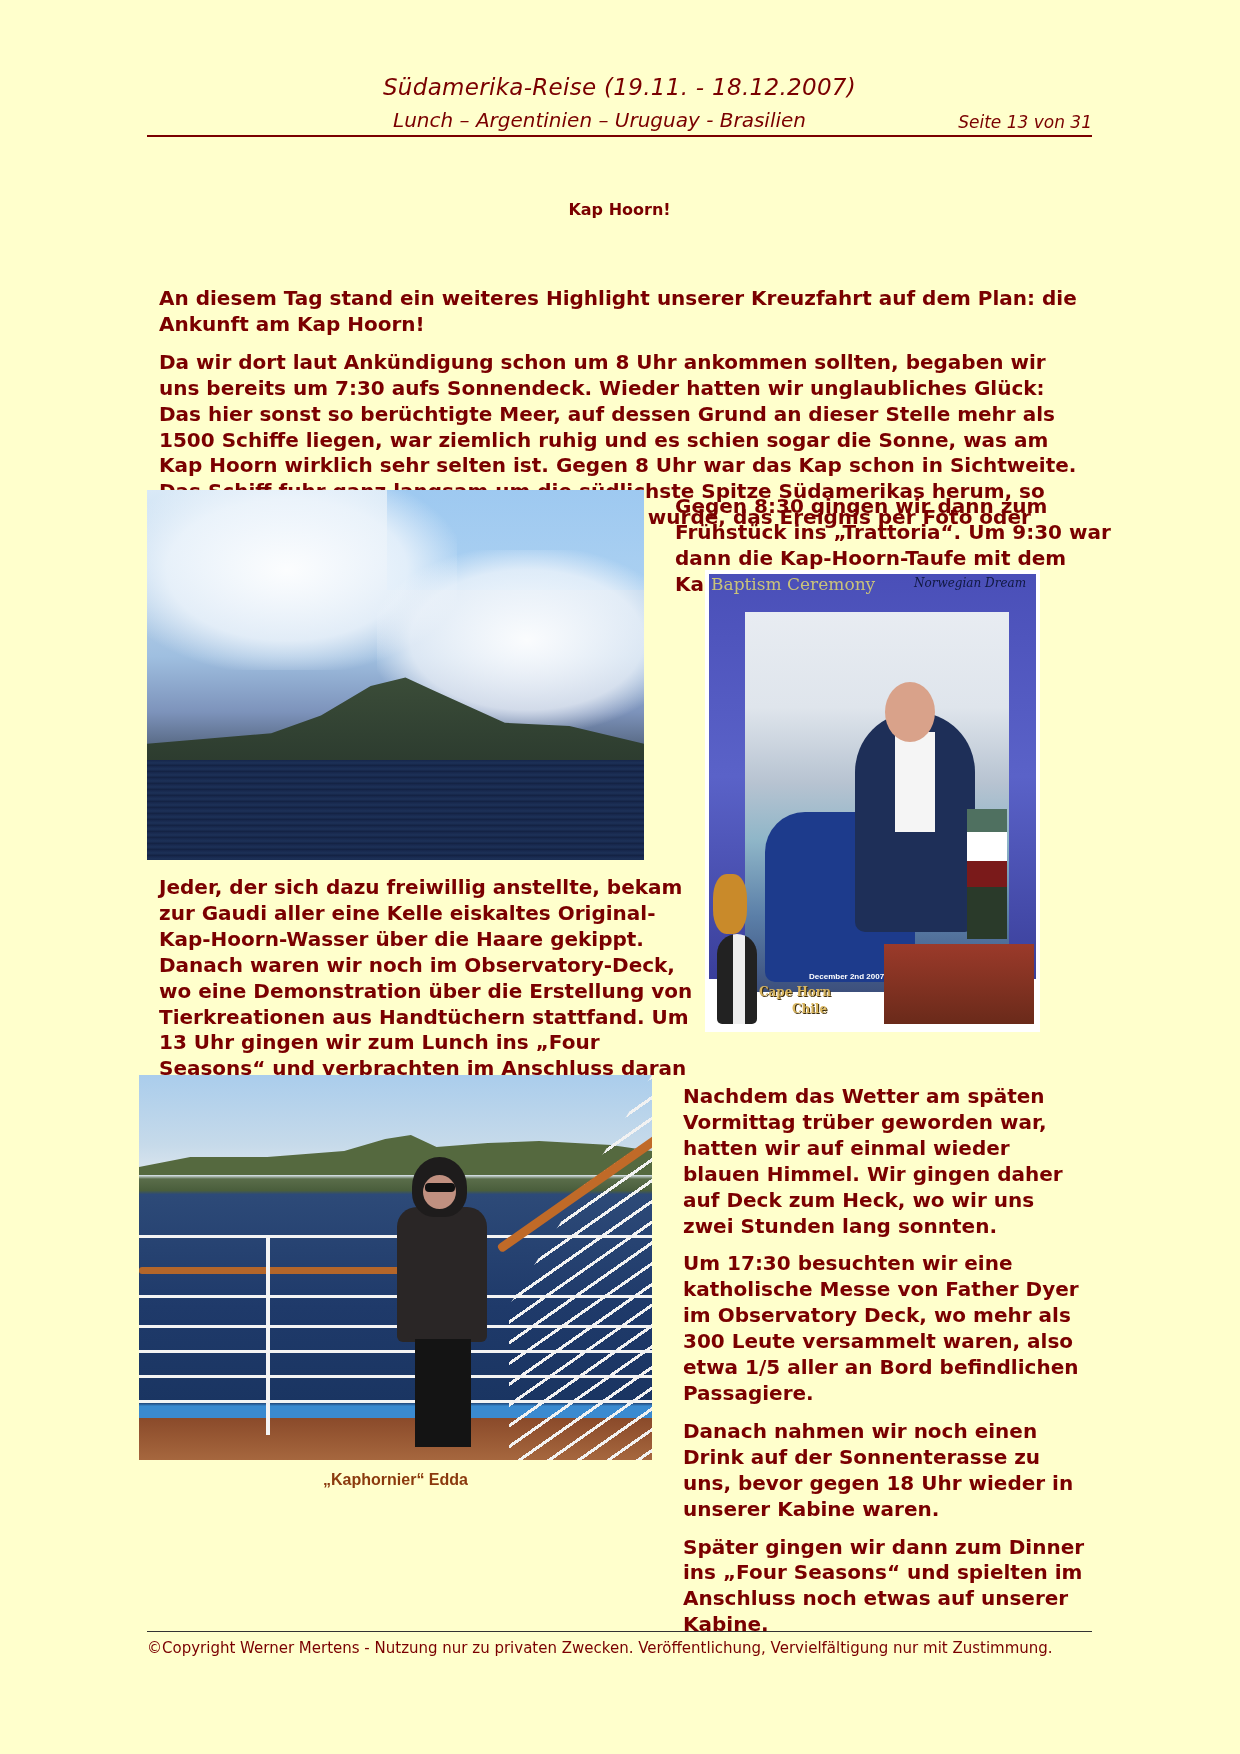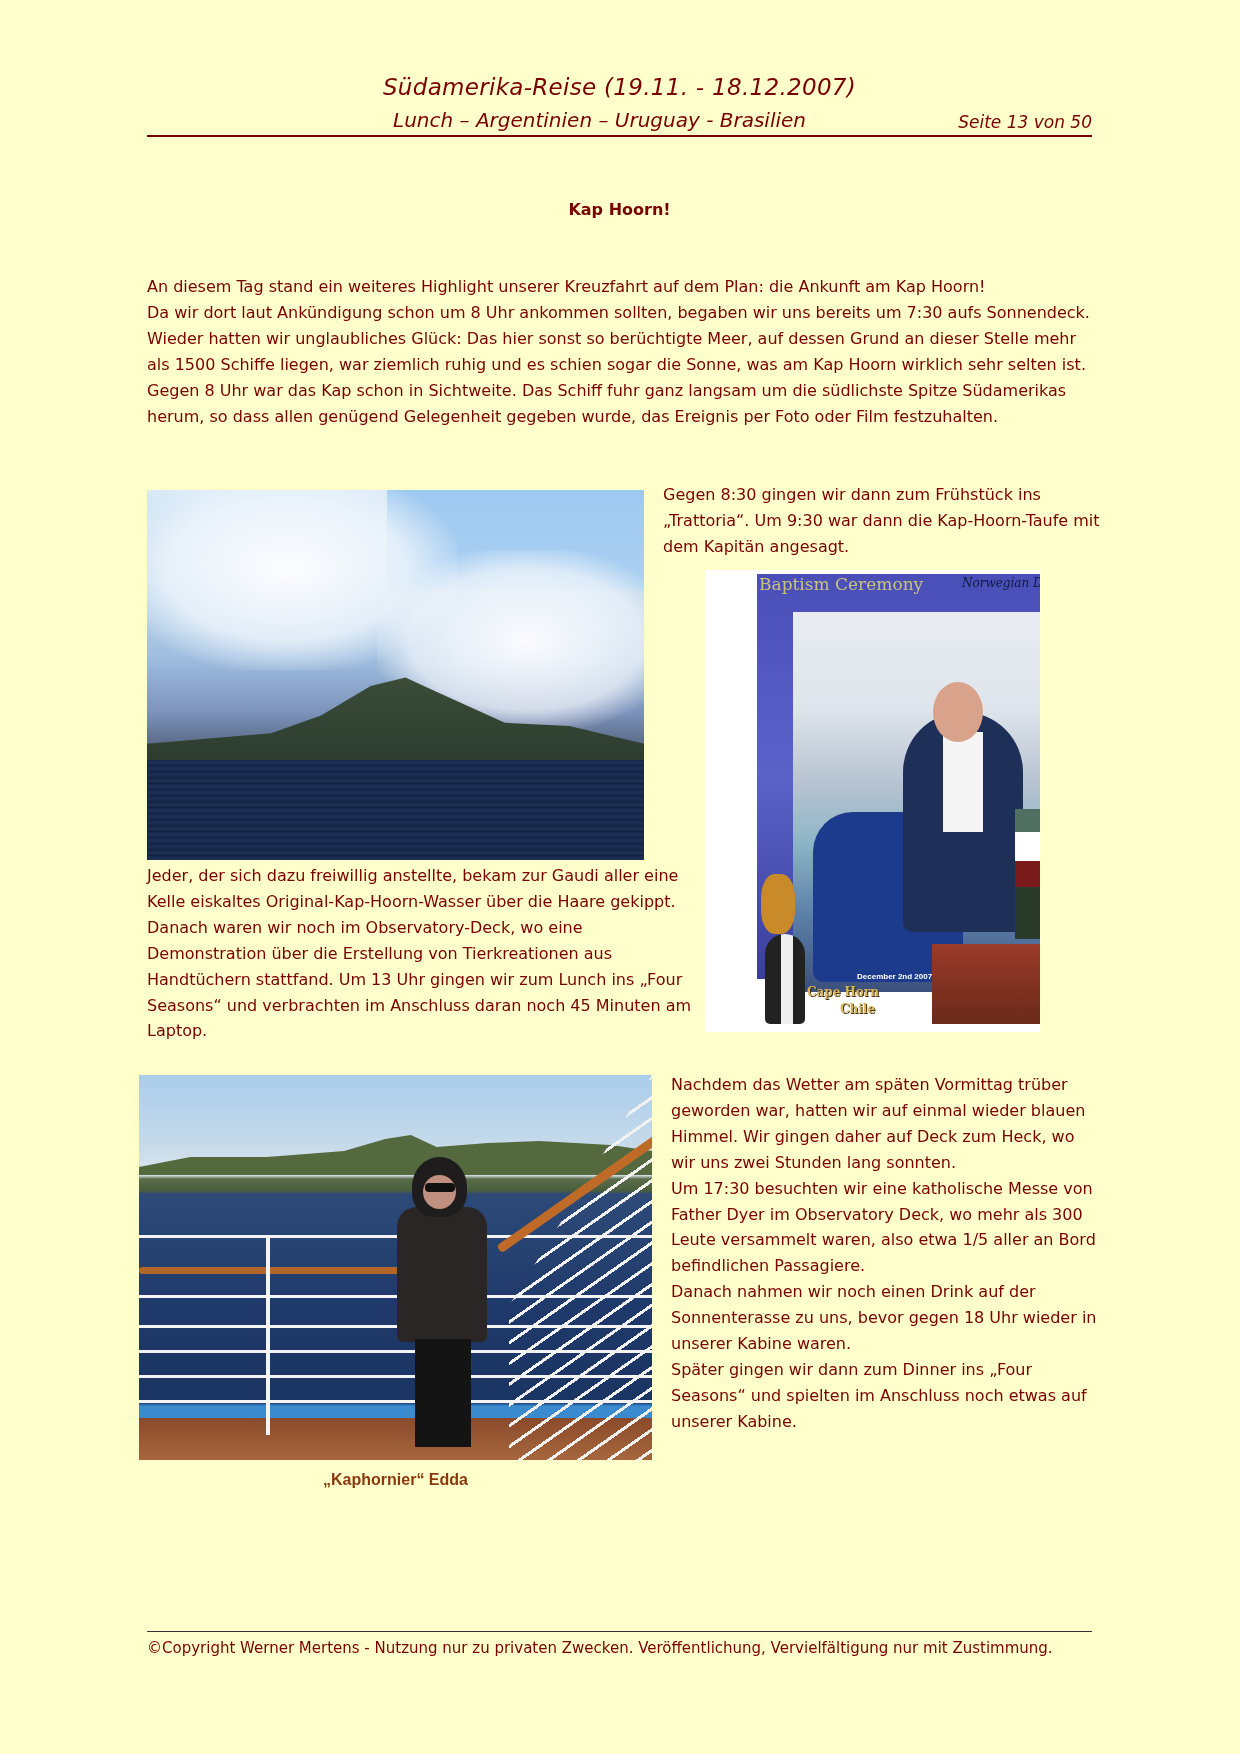--- a/index.html
+++ b/index.html
@@ -32,22 +32,22 @@
   .hdr-rule {
     left: 147px; width: 945px; top: 135px; height: 0;
     border-top: 2px solid #7a0000;
   }
   .day-head {
     left: 147px; width: 945px; top: 197px;
     text-align: center; font-weight: bold; font-size: 16px;
     line-height: 26px; color: #7a0000;
   }
   .para {
-    font-weight: normal; font-size: 16px; line-height: 25.9px;
-    color: #7a0000; margin: 0;
+    font-weight: bold; font-size: 20px; line-height: 25.9px;
+    color: #7a0000; margin: 12px;
   }
   .intro { left: 147px; width: 945px; top: 274px; }
   .right1 { left: 663px; width: 440px; top: 482px; }
   .left1 { left: 147px; width: 545px; top: 863px; }
   .right2 { left: 671px; width: 430px; top: 1072px; }
   .caption {
     left: 139px; width: 513px; top: 1471px;
     text-align: center; font-family: "Liberation Sans", sans-serif;
     font-weight: bold; font-size: 16px; color: #8b3a0e;
   }
@@ -75,21 +75,20 @@
   }
   .p1 .sea { left: 0; top: 270px; width: 497px; height: 100px; background: repeating-linear-gradient(180deg, #16264a 0px, #1d3158 3px, #122040 6px); }
 
   .p2 {
     left: 705px; top: 570px; width: 335px; height: 462px;
     background: #ffffff; padding: 0;
   }
   .p2 .frame {
     left: 4px; top: 4px; width: 327px; height: 405px;
     background: linear-gradient(180deg, #4a4fb8 0%, #5a62c8 50%, #3a3f9a 100%);
-    margin-left: 48px;
   }
   .p2 .inner {
     left: 36px; top: 38px; width: 264px; height: 380px;
     background: linear-gradient(180deg, #e8ecf2 0%, #dfe5ec 25%, #b7c3d1 45%, #8fb6c8 60%, #5b7fa8 80%, #3c4f7c 100%);
   }
   .p2 .person1 { left: 110px; top: 100px; width: 120px; height: 220px; background: #1e2f58; border-radius: 60px 60px 10px 10px; }
   .p2 .face1 { left: 140px; top: 70px; width: 50px; height: 60px; background: #d9a28a; border-radius: 50%; }
   .p2 .shirt { left: 150px; top: 120px; width: 40px; height: 100px; background: #f5f5f5; }
   .p2 .person2 { left: 20px; top: 200px; width: 150px; height: 170px; background: #1d3b8c; border-radius: 40px 60px 10px 10px; }
   .p2 .hair { left: 110px; top: 250px; width: 70px; height: 50px; background: #9a9a90; border-radius: 50%; }
@@ -143,21 +142,21 @@
   .p3 .woman .face { left: 26px; top: 18px; width: 33px; height: 34px; background: #c09080; border-radius: 50%; }
   .p3 .woman .glasses { left: 28px; top: 26px; width: 30px; height: 9px; background: #111; border-radius: 4px; }
   .p3 .woman .coat { left: 0; top: 50px; width: 90px; height: 135px; background: #2a2626; border-radius: 20px 20px 6px 6px; }
   .p3 .woman .pants { left: 18px; top: 182px; width: 56px; height: 108px; background: #141414; }
 </style>
 </head>
 <body>
 
 <div class="abs hdr-title">Südamerika-Reise (19.11.  - 18.12.2007)</div>
 <div class="abs hdr-sub"><span>Lunch – Argentinien – Uruguay - Brasilien</span></div>
-<div class="abs hdr-page">Seite 13 von 50</div>
+<div class="abs hdr-page">Seite 13 von 31</div>
 <div class="abs hdr-rule"></div>
 
 <div class="abs day-head">
   <div>Kap Hoorn!</div>
 </div>
 
 <div class="abs intro">
   <p class="para">An diesem Tag stand ein weiteres Highlight unserer Kreuzfahrt auf dem Plan: die Ankunft am Kap Hoorn!</p>
   <p class="para">Da wir dort laut Ankündigung schon um 8 Uhr ankommen sollten, begaben wir uns bereits um 7:30 aufs Sonnendeck. Wieder hatten wir unglaubliches Glück: Das hier sonst so berüchtigte Meer, auf dessen Grund an dieser Stelle mehr als 1500 Schiffe liegen, war ziemlich ruhig und es schien sogar die Sonne, was am Kap Hoorn wirklich sehr selten ist. Gegen 8 Uhr war das Kap schon in Sichtweite. Das Schiff fuhr ganz langsam um die südlichste Spitze Südamerikas herum, so dass allen genügend Gelegenheit gegeben wurde, das Ereignis per Foto oder Film festzuhalten.</p>
 </div>

